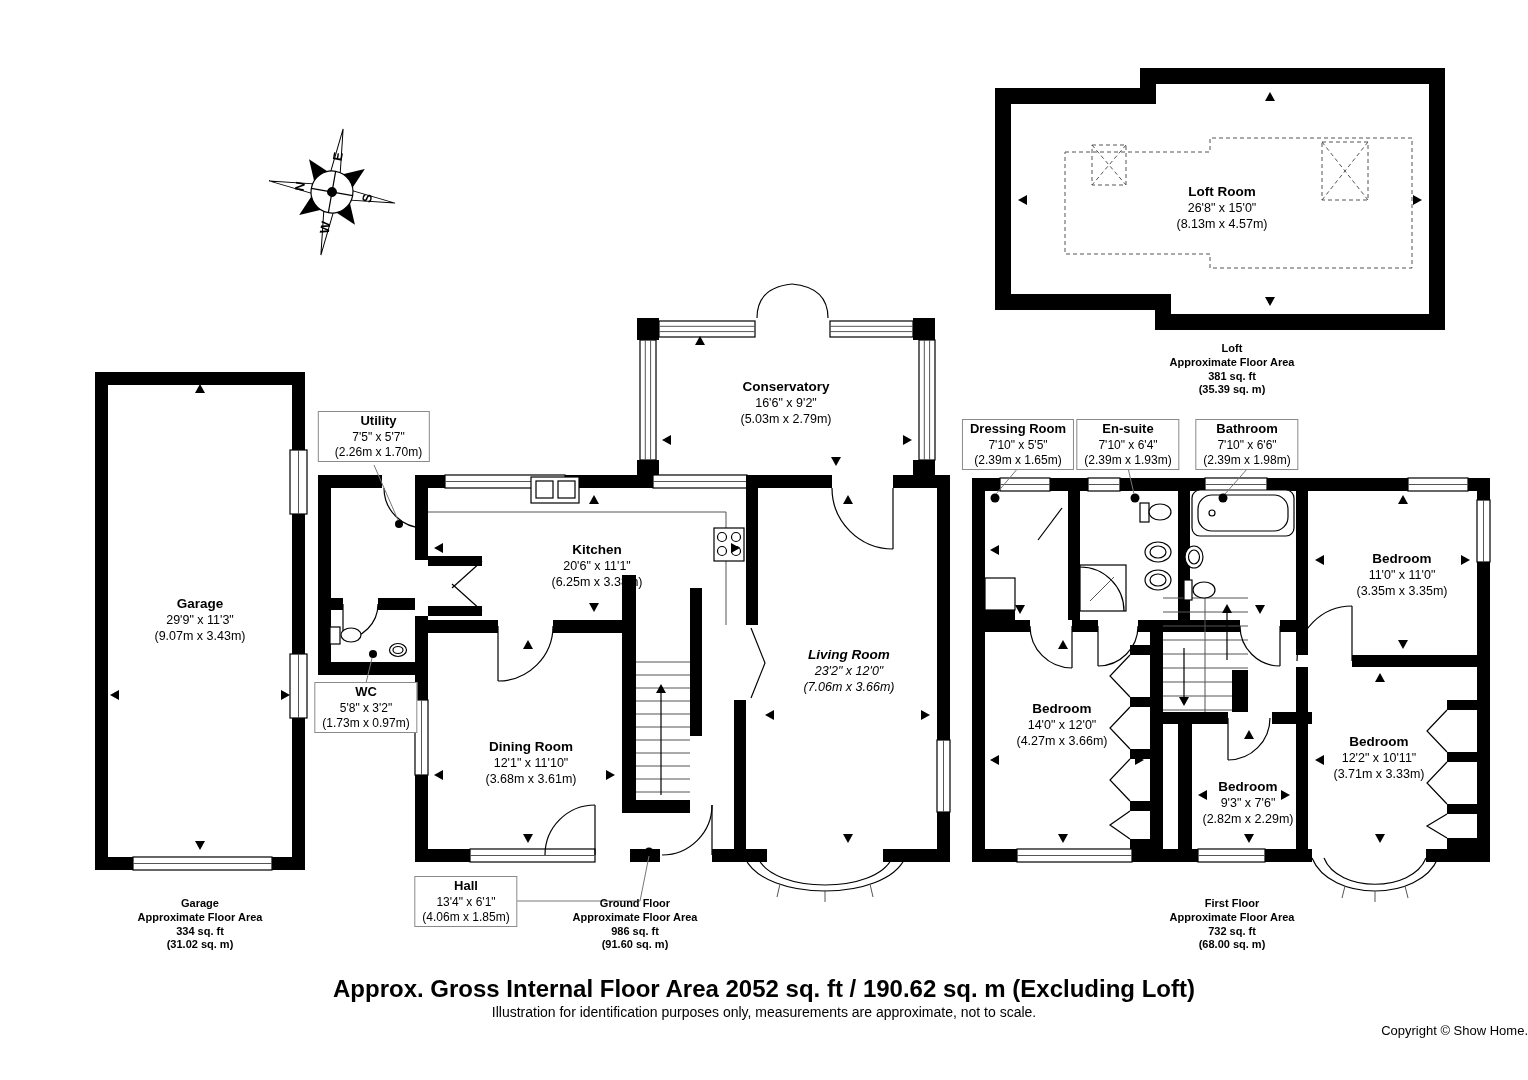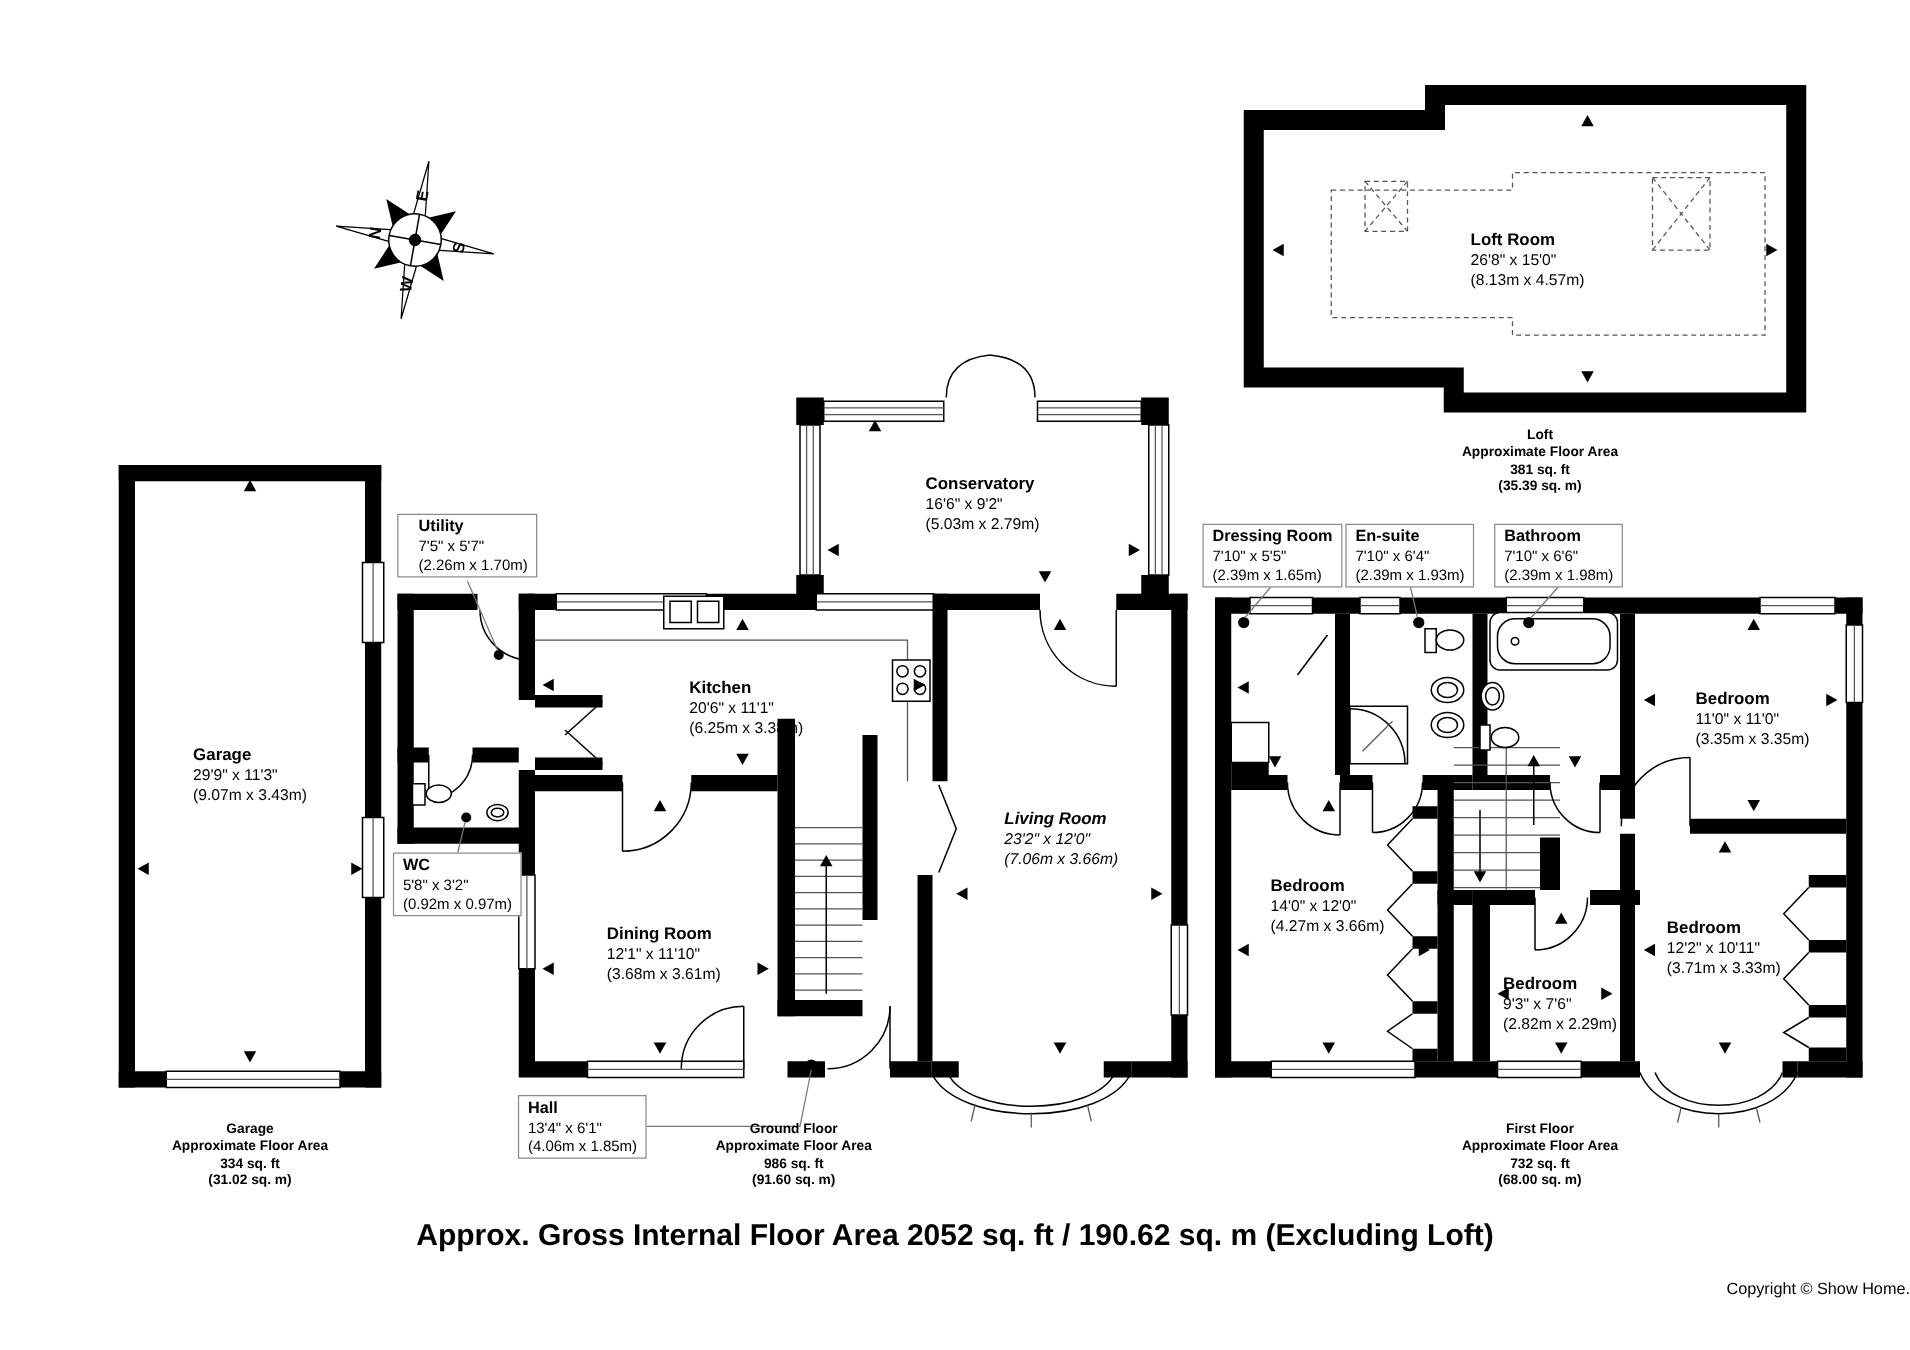--- a/index.html
+++ b/index.html
@@ -8,21 +8,21 @@
   #plan-svg{position:absolute;left:0;top:0;}
   .wall{fill:#000;stroke:none;}
   .win{fill:#fff;stroke:#000;stroke-width:1.2;}
   .thin{fill:none;stroke:#000;stroke-width:1.2;}
   .lite{fill:none;stroke:#555;stroke-width:1;}
   .arc{fill:none;stroke:#000;stroke-width:1.2;}
   .dash{fill:none;stroke:#555;stroke-width:1;stroke-dasharray:4 3;}
   .arw{fill:#000;stroke:none;}
   .leader{fill:none;stroke:#777;stroke-width:1;}
   .dot{fill:#000;}
-  .room-label{position:absolute;transform:translateX(-50%);text-align:left;line-height:1.28;white-space:nowrap;}
+  .room-label{position:absolute;transform:translateX(-50%);text-align:center;line-height:1.28;white-space:nowrap;}
   .room-label .rn{font-weight:bold;font-size:13.5px;}
   .room-label .rd{font-size:12.5px;}
   .boxed{background:#fff;border:1px solid #8a8a8a;padding:1px 7px;}
   .boxed .rn{font-size:13px;}
   .boxed .rd{font-size:12px;}
   .area-label{position:absolute;transform:translateX(-50%);text-align:center;font-weight:bold;
               font-size:11px;line-height:1.25;white-space:nowrap;}
   .footer-title{position:absolute;left:0;width:100%;text-align:center;font-weight:bold;font-size:24px;}
   .footer-note{position:absolute;left:0;width:100%;text-align:center;font-size:14px;}
   .footer-copy{position:absolute;left:0;width:100%;text-align:right;font-size:13px;}
@@ -405,21 +405,21 @@
   <div class="rd">(9.07m x 3.43m)</div>
 </div>
 <div class="room-label boxed" style="left:374px;top:411px;padding-left:16px;">
   <div class="rn">Utility</div>
   <div class="rd">7'5" x 5'7"</div>
   <div class="rd">(2.26m x 1.70m)</div>
 </div>
 <div class="room-label boxed" style="left:366px;top:682px;">
   <div class="rn">WC</div>
   <div class="rd">5'8" x 3'2"</div>
-  <div class="rd">(0.92m x 0.97m)</div>
+  <div class="rd">(1.73m x 0.97m)</div>
 </div>
 <div class="room-label" style="left:597px;top:541px;">
   <div class="rn">Kitchen</div>
   <div class="rd">20'6" x 11'1"</div>
   <div class="rd">(6.25m x 3.38m)</div>
 </div>
 <div class="room-label" style="left:786px;top:378px;">
   <div class="rn">Conservatory</div>
   <div class="rd">16'6" x 9'2"</div>
   <div class="rd">(5.03m x 2.79m)</div>
@@ -499,15 +499,16 @@
   <div>(35.39 sq. m)</div>
 </div>
 <div class="area-label" style="left:1232px;top:897px;">
   <div>First Floor</div>
   <div>Approximate Floor Area</div>
   <div>732 sq. ft</div>
   <div>(68.00 sq. m)</div>
 </div>
 
 <div class="footer-title" style="top:975px;">Approx. Gross Internal Floor Area 2052 sq. ft / 190.62 sq. m (Excluding Loft)</div>
+<div class="footer-note" style="top:1004px;">Illustration for identification purposes only, measurements are approximate, not to scale.</div>
 <div class="footer-copy" style="top:1023px;">Copyright © Show Home.</div>
 
 </div>
 
 </body></html>

